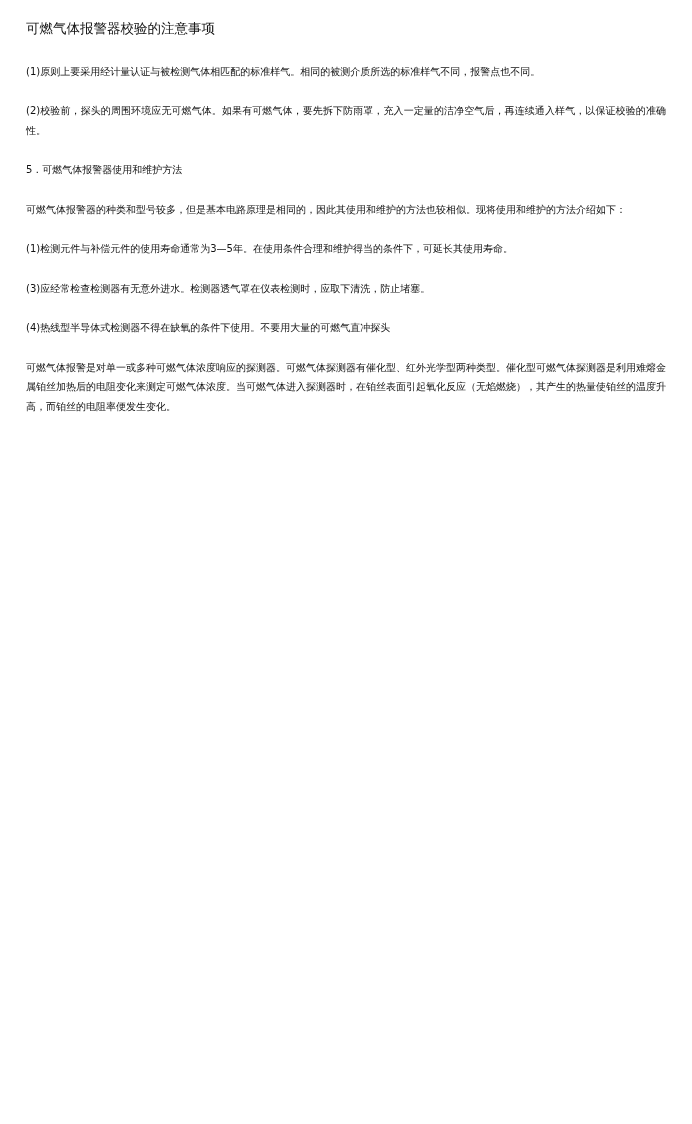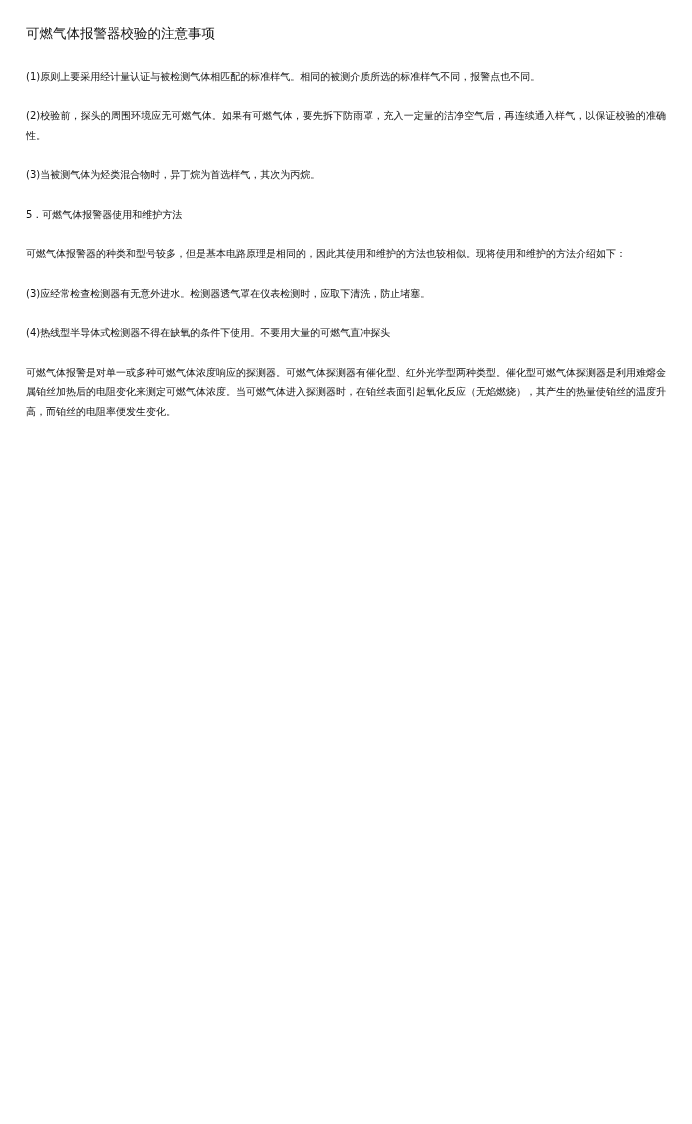--- a/index.html
+++ b/index.html
@@ -11,21 +11,21 @@
     width: 692px;
     height: 1124px;
     font-family: "DejaVu Sans", "Liberation Sans", sans-serif;
     color: #1a1a1a;
     -webkit-font-smoothing: antialiased;
   }
   .page {
     box-sizing: border-box;
     width: 692px;
     min-height: 1124px;
-    padding: 23px 26px 20px 26px;
+    padding: 18px 26px 20px 26px;
     background: #ffffff;
   }
   .doc-title {
     font-size: 13.5px;
     line-height: 1.6;
     margin: 0 0 22px 0;
     color: #111;
   }
   .para {
     font-size: 10px;
@@ -42,19 +42,19 @@
     margin-bottom: 4px;
   }
 </style>
 </head>
 <body>
 
 <div class="page">
   <p class="doc-title">可燃气体报警器校验的注意事项</p>
   <p class="para">(1)原则上要采用经计量认证与被检测气体相匹配的标准样气。相同的被测介质所选的标准样气不同，报警点也不同。</p>
   <p class="para">(2)校验前，探头的周围环境应无可燃气体。如果有可燃气体，要先拆下防雨罩，充入一定量的洁净空气后，再连续通入样气，以保证校验的准确性。</p>
-  <p class="para">(3)当被测气体为烃类混合物时，异丁烷为首选样气，其次为丙烷。</p>
   <p class="para heading">5．可燃气体报警器使用和维护方法</p>
   <p class="para">可燃气体报警器的种类和型号较多，但是基本电路原理是相同的，因此其使用和维护的方法也较相似。现将使用和维护的方法介绍如下：</p>
+  <p class="para">(1)检测元件与补偿元件的使用寿命通常为3—5年。在使用条件合理和维护得当的条件下，可延长其使用寿命。</p>
   <p class="para">(3)应经常检查检测器有无意外进水。检测器透气罩在仪表检测时，应取下清洗，防止堵塞。</p>
   <p class="para">(4)热线型半导体式检测器不得在缺氧的条件下使用。不要用大量的可燃气直冲探头</p>
   <p class="para">可燃气体报警是对单一或多种可燃气体浓度响应的探测器。可燃气体探测器有催化型、红外光学型两种类型。催化型可燃气体探测器是利用难熔金属铂丝加热后的电阻变化来测定可燃气体浓度。当可燃气体进入探测器时，在铂丝表面引起氧化反应（无焰燃烧），其产生的热量使铂丝的温度升高，而铂丝的电阻率便发生变化。</p>
 </div>
 
 </body></html>

